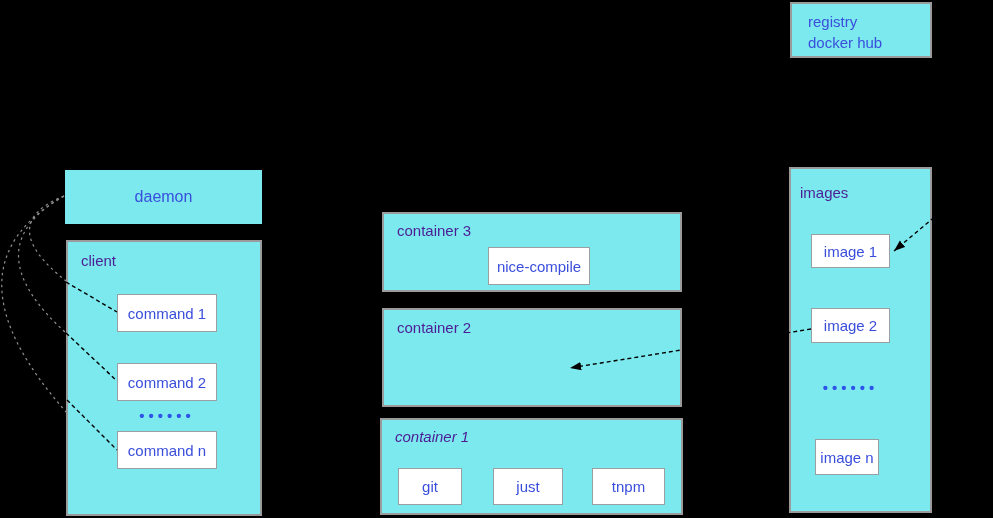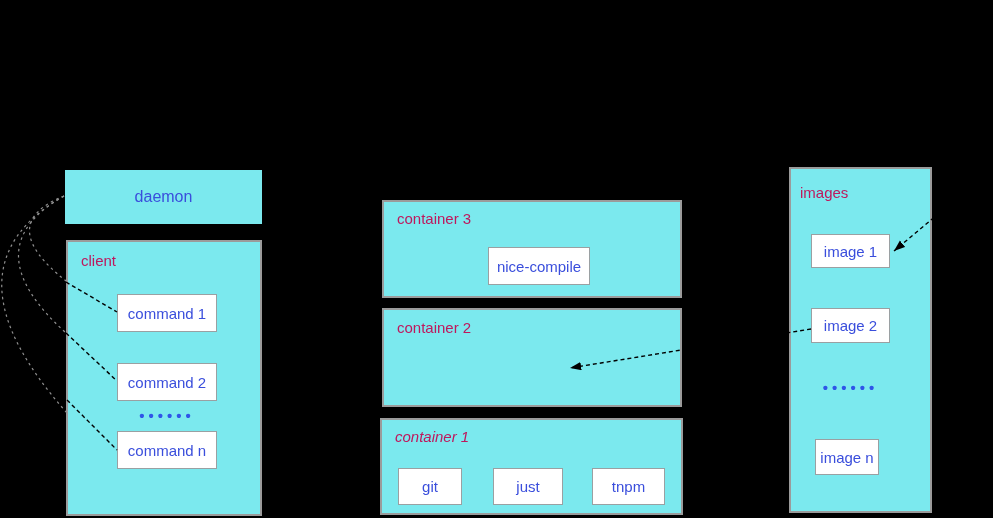--- a/index.html
+++ b/index.html
@@ -12,21 +12,21 @@
     font-family: "Liberation Sans", sans-serif;
   }
   .panel {
     position: absolute;
     background: #7BE9EE;
     box-sizing: border-box;
   }
   .bordered { border: 2px solid #9B9B9B; }
   .panel-label {
     position: absolute;
-    color: #be185d;
+    color: #4c1d95;
     font-size: 15px;
   }
   .daemon-panel {
     display: flex;
     align-items: center;
     justify-content: center;
     color: #3A4EDC;
     font-size: 16px;
   }
   .registry-panel {
@@ -61,34 +61,38 @@
     left: 0; top: 0;
     width: 993px; height: 518px;
     pointer-events: none;
   }
 </style>
 </head>
 <body>
 
 <div class="stage">
 
+  <div class="panel bordered registry-panel" style="left:790px; top:2px; width:142px; height:56px;">
+    <div>registry</div>
+    <div>docker hub</div>
+  </div>
 
   <div class="panel daemon-panel" style="left:65px; top:170px; width:197px; height:54px;">
     <span>daemon</span>
   </div>
 
   <div class="panel bordered" style="left:66px; top:240px; width:196px; height:276px;">
     <div class="panel-label" style="left:13px; top:10px;">client</div>
   </div>
   <div class="chip" style="left:117px; top:294px; width:100px; height:38px;">command 1</div>
   <div class="chip" style="left:117px; top:363px; width:100px; height:38px;">command 2</div>
   <div class="dots" style="left:117px; top:409px; width:100px;">••••••</div>
   <div class="chip" style="left:117px; top:431px; width:100px; height:38px;">command n</div>
 
-  <div class="panel bordered" style="left:382px; top:200px; width:300px; height:98px;padding-left:36px;">
+  <div class="panel bordered" style="left:382px; top:212px; width:300px; height:80px;padding-left:36px;">
     <div class="panel-label" style="left:13px; top:8px;">container 3</div>
   </div>
   <div class="chip" style="left:488px; top:247px; width:102px; height:38px;">nice-compile</div>
 
   <div class="panel bordered" style="left:382px; top:308px; width:300px; height:99px;">
     <div class="panel-label" style="left:13px; top:9px;">container 2</div>
   </div>
 
   <div class="panel bordered" style="left:380px; top:418px; width:303px; height:97px;font-style:italic;">
     <div class="panel-label" style="left:13px; top:8px;">container 1</div>

